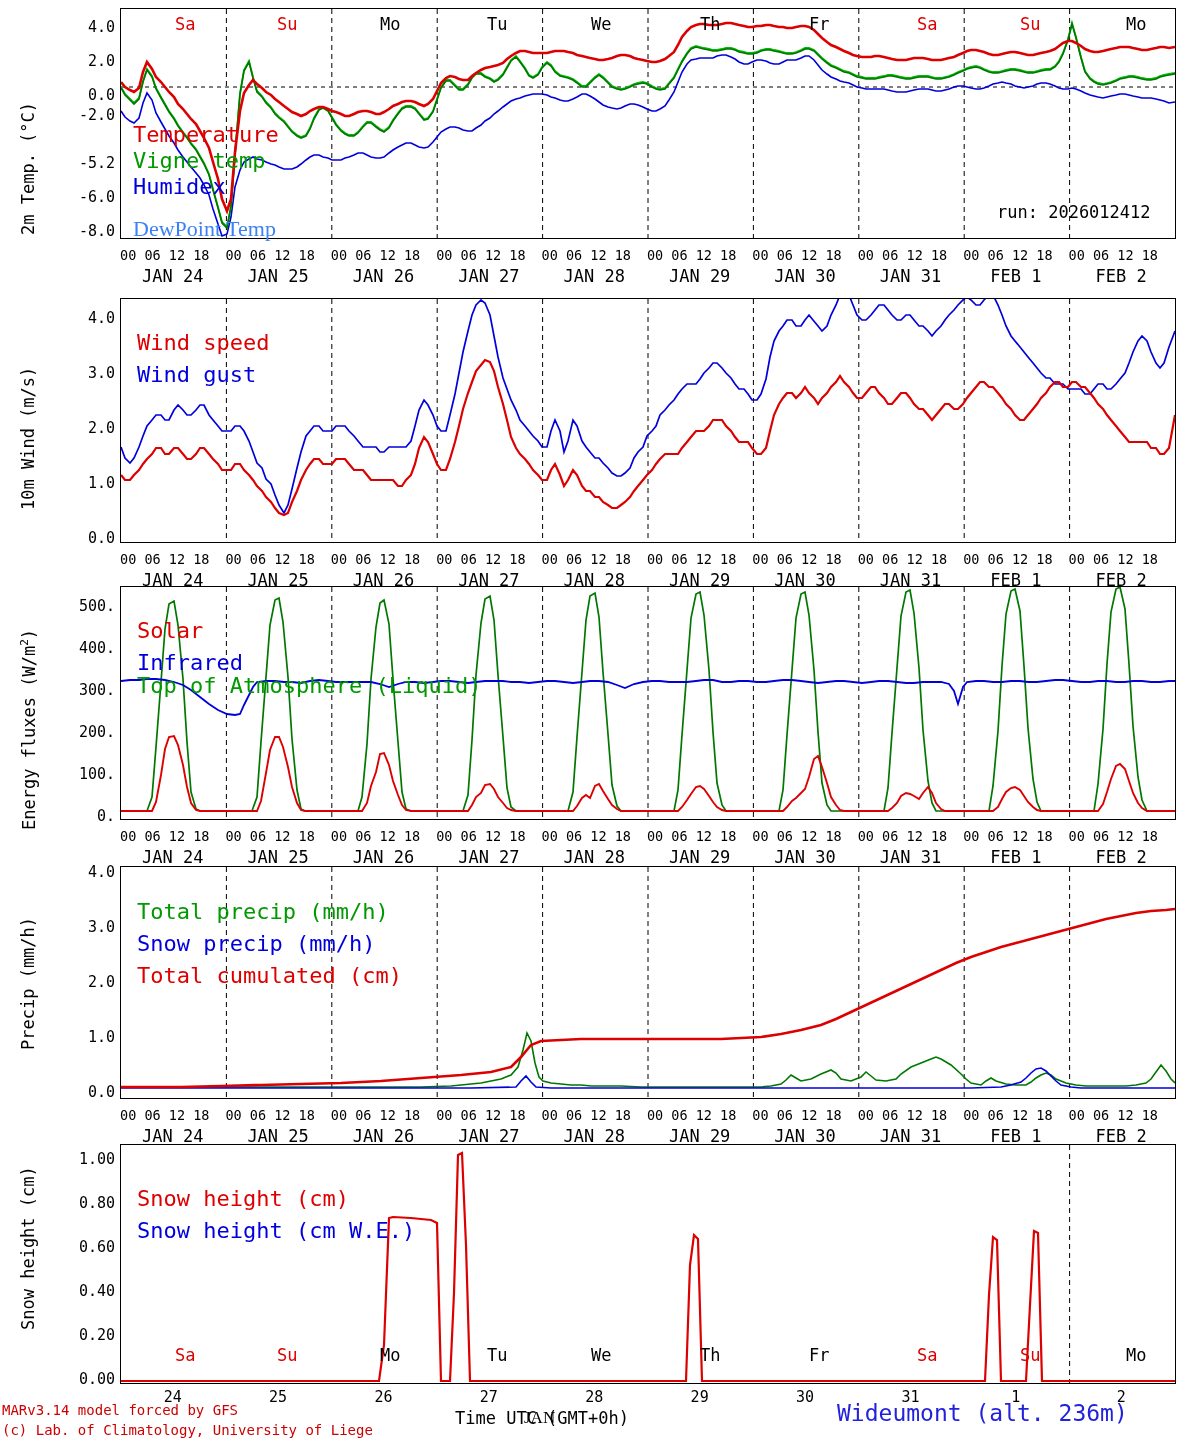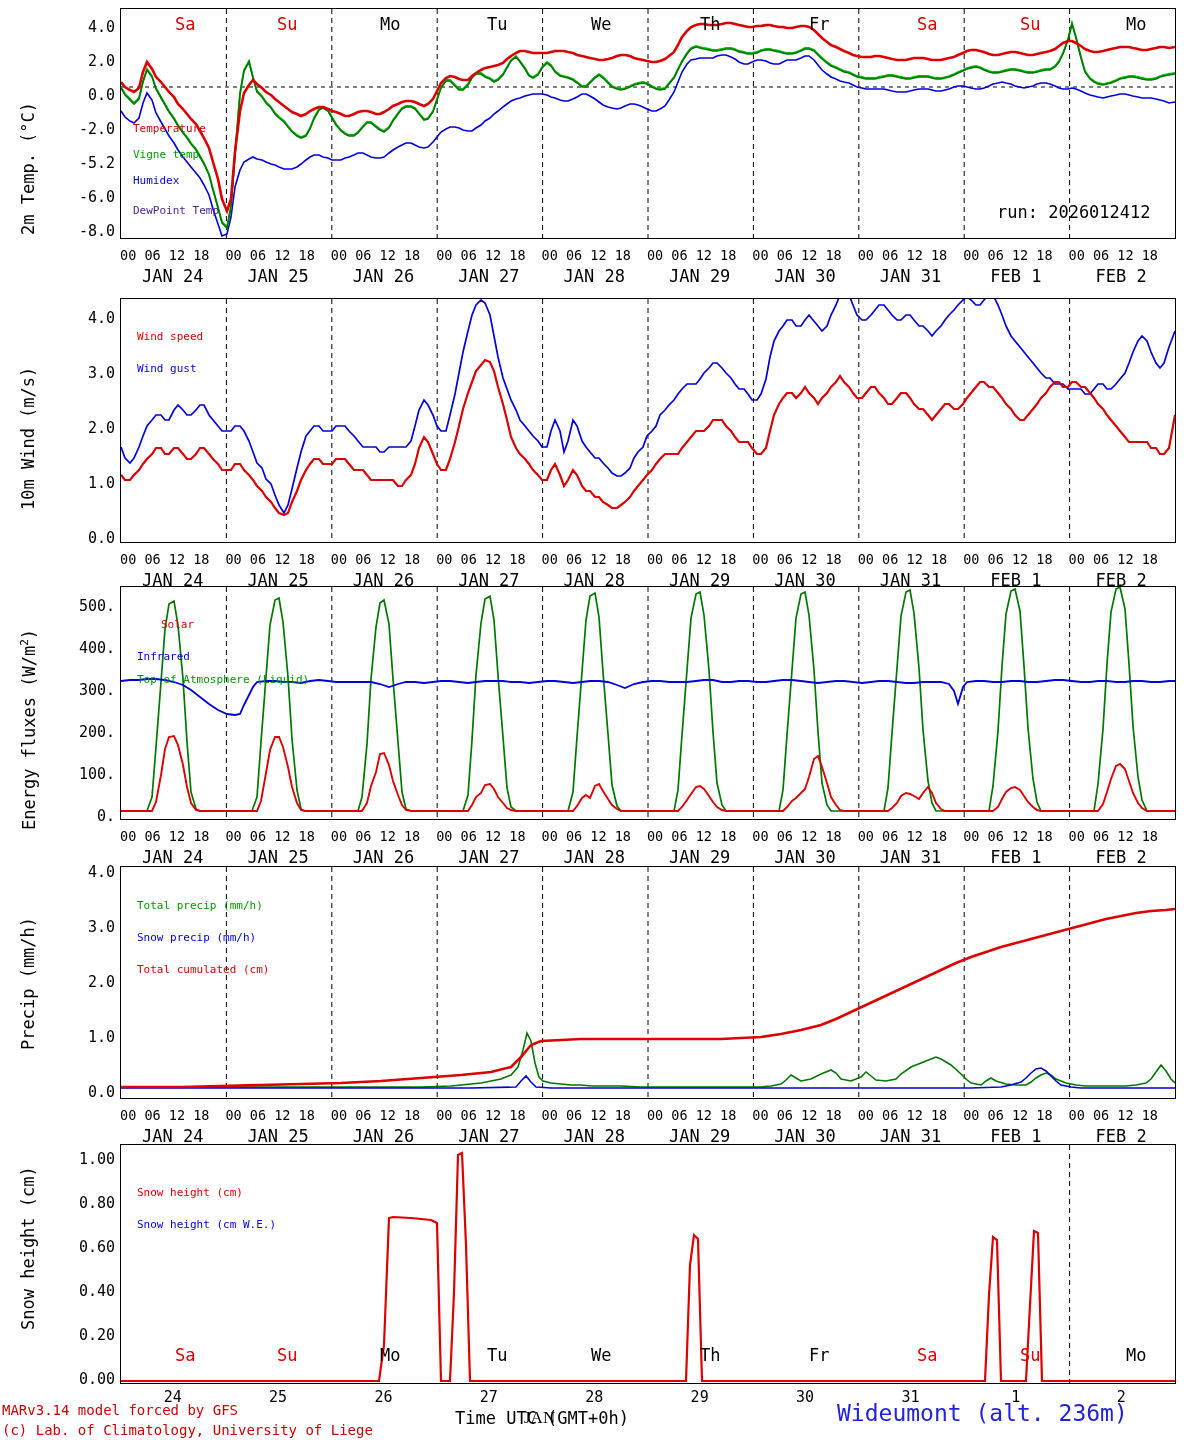--- a/index.html
+++ b/index.html
@@ -5,41 +5,41 @@
   html,body{margin:0;padding:0;background:#ffffff;}
   body{width:1194px;height:1440px;font-family:"DejaVu Sans Mono",monospace;color:#000;}
   #root{position:relative;width:1194px;height:1440px;}
   .panel{position:absolute;}
   .plotbox{position:absolute;border:1px solid #000;box-sizing:border-box;background:#fff;}
   svg{display:block;}
   .ylabel{position:absolute;transform-origin:0 0;transform:rotate(-90deg);white-space:nowrap;font-size:17px;font-family:"DejaVu Sans Mono",monospace;}
   .ytick{position:absolute;font-size:15px;text-align:right;white-space:nowrap;}
   .xtickrow{position:absolute;font-size:13.5px;white-space:nowrap;letter-spacing:0px;}
   .xdayrow{position:absolute;font-size:17px;white-space:nowrap;}
-  .legend{position:absolute;font-size:11px;white-space:nowrap;}
+  .legend{position:absolute;font-size:22px;white-space:nowrap;}
   .dow{position:absolute;font-size:17px;white-space:nowrap;}
   .runlabel{position:absolute;font-size:17px;white-space:nowrap;}
   .footleft{position:absolute;font-size:14px;color:#cc0000;white-space:nowrap;}
   .footcenter{position:absolute;font-size:17px;white-space:nowrap;}
   .footright{position:absolute;font-size:23px;color:#2222dd;white-space:nowrap;}
   .red{color:#dd0000;} .green{color:#009900;} .blue{color:#0000dd;}
   .sup{font-size:11px;vertical-align:super;}
 </style>
 </head>
 <body>
 
 <div id="root">
 
   <div class="panel">
     <div class="ylabel" style="left:18px;top:235px;">2m Temp. (°C)</div>
 
     <div class="ytick" style="left:60px;top:18px;width:55px;">4.0</div>
     <div class="ytick" style="left:60px;top:52px;width:55px;">2.0</div>
     <div class="ytick" style="left:60px;top:86px;width:55px;">0.0</div>
-    <div class="ytick" style="left:52px;top:120px;width:63px;">-2.0</div>
+    <div class="ytick" style="left:52px;top:106px;width:63px;">-2.0</div>
     <div class="ytick" style="left:52px;top:154px;width:63px;">-5.2</div>
     <div class="ytick" style="left:52px;top:188px;width:63px;">-6.0</div>
     <div class="ytick" style="left:52px;top:222px;width:63px;">-8.0</div>
 
     <div class="plotbox" style="left:120px;top:8px;width:1056px;height:231px;">
       <svg width="1054" height="229" viewBox="0 0 1054 229" preserveAspectRatio="none">
         <g stroke="#000" stroke-width="1" stroke-dasharray="5,4" fill="none">
           <line x1="105.4" y1="0" x2="105.4" y2="229"></line>
             <line x1="210.8" y1="0" x2="210.8" y2="229"></line>
           <line x1="316.2" y1="0" x2="316.2" y2="229"></line>
@@ -54,21 +54,21 @@
         <polyline fill="none" stroke="#0000dd" stroke-width="1.6" points="0,102 4,108 9,112 13,114 18,109 22,94 26,84 31,91 35,104 40,113 44,120 48,127 53,134 57,141 62,148 66,153 70,158 75,164 79,169 83,176 88,186 92,200 97,215 101,227 106,225 110,208 114,178 119,161 123,153 128,150 132,148 136,150 141,151 145,153 150,155 154,156 158,158 163,160 167,160 171,160 176,158 180,155 185,151 189,148 193,146 198,146 202,148 207,149 211,151 215,151 220,151 224,149 228,148 233,146 237,144 242,144 246,146 250,148 255,149 259,149 263,148 268,144 272,141 277,138 281,136 285,134 290,134 294,136 298,138 303,139 307,138 312,133 316,128 320,123 325,120 329,118 334,118 338,119 342,121 347,122 351,122 355,119 360,116 364,112 369,109 373,105 377,102 382,98 386,95 390,92 395,90 399,89 404,87 408,86 412,85 417,85 421,85 426,86 430,88 434,89 439,91 443,92 447,92 452,90 456,88 461,85 465,85 469,87 474,90 478,93 482,96 487,98 491,99 496,100 500,99 504,97 509,95 513,95 517,96 522,98 526,100 531,102 535,102 539,100 544,97 548,91 553,83 557,73 561,63 566,55 570,51 575,50 579,49 583,49 588,49 592,49 596,47 601,46 605,46 610,48 614,50 618,53 623,55 627,55 631,53 636,51 640,51 645,52 649,54 653,55 658,55 662,53 666,51 671,51 675,51 680,49 684,47 688,47 693,51 697,56 701,61 706,65 710,68 715,70 719,72 723,73 728,74 732,76 736,78 741,79 745,80 750,80 754,80 758,80 763,80 767,81 771,82 776,83 780,83 785,83 789,82 793,81 798,80 802,80 807,80 811,81 815,82 820,82 824,81 828,80 833,78 837,77 842,77 846,78 850,79 855,80 859,80 863,79 868,77 872,75 877,74 881,73 885,74 890,75 894,77 899,78 903,79 907,78 912,77 916,75 920,74 925,74 929,75 934,77 938,79 942,80 947,80 951,79 955,80 960,82 964,84 969,86 973,87 977,88 982,89 986,88 990,87 995,86 999,85 1004,85 1008,86 1012,87 1017,88 1021,89 1026,89 1030,89 1035,90 1039,91 1043,92 1048,94 1054,93"></polyline>
         <polyline fill="none" stroke="#00bb00" stroke-width="1.8" points="0,78 4,85 9,90 13,94 18,89 22,72 26,60 31,67 35,79 40,88 44,95 48,102 53,109 57,116 62,123 66,128 70,134 75,140 79,147 83,154 88,165 92,180 97,198 101,213 106,218 110,197 114,145 119,84 123,61 128,52 132,68 136,82 141,87 145,93 150,98 154,104 158,108 163,112 167,117 171,122 176,126 180,128 185,126 189,119 193,109 198,100 202,98 207,101 211,108 215,115 220,121 224,124 228,126 233,126 237,123 242,117 246,113 250,113 255,117 259,120 263,122 268,118 272,111 277,104 281,99 285,97 290,97 294,99 298,104 303,110 307,109 312,102 316,90 320,78 325,71 329,71 334,76 338,80 342,80 347,75 351,68 355,64 360,64 364,67 369,69 373,72 377,70 382,65 386,58 390,51 395,47 399,52 404,59 408,66 412,68 417,65 421,58 426,53 430,56 434,62 439,66 443,67 447,68 452,70 456,73 461,77 465,77 469,73 474,68 478,65 482,68 487,73 491,77 496,79 500,80 504,79 509,77 513,75 517,74 522,73 526,74 531,77 535,79 539,80 544,79 548,74 553,68 557,60 561,52 566,44 570,39 575,37 579,38 583,39 588,40 592,41 596,41 601,40 605,39 610,39 614,40 618,42 623,43 627,44 631,44 636,43 640,41 645,40 649,40 653,41 658,42 662,43 666,44 671,44 675,43 680,41 684,39 688,39 693,41 697,45 701,49 706,53 710,56 715,58 719,60 723,62 728,63 732,65 736,67 741,68 745,69 750,69 754,69 758,68 763,67 767,66 771,66 776,67 780,68 785,69 789,69 793,68 798,67 802,67 807,67 811,68 815,69 820,69 824,68 828,67 833,65 837,63 842,61 846,59 850,58 855,57 859,58 863,60 868,62 872,63 877,63 881,62 885,61 890,60 894,60 899,61 903,62 907,63 912,63 916,62 920,61 925,60 929,60 934,57 938,52 942,44 947,30 951,14 955,28 960,48 964,62 969,69 973,72 977,74 982,75 986,74 990,73 995,71 999,69 1004,68 1008,67 1012,67 1017,68 1021,69 1026,70 1030,70 1035,69 1039,67 1043,66 1048,65 1054,64"></polyline>
         <polyline fill="none" stroke="#007700" stroke-width="1.6" points="0,79 4,86 9,91 13,95 18,90 22,73 26,61 31,68 35,80 40,89 44,96 48,103 53,110 57,117 62,124 66,129 70,135 75,141 79,148 83,155 88,166 92,181 97,199 101,214 106,219 110,198 114,146 119,85 123,62 128,53 132,69 136,83 141,88 145,94 150,99 154,105 158,109 163,113 167,118 171,123 176,127 180,129 185,127 189,120 193,110 198,101 202,99 207,102 211,109 215,116 220,122 224,125 228,127 233,127 237,124 242,118 246,114 250,114 255,118 259,121 263,123 268,119 272,112 277,105 281,100 285,98 290,98 294,100 298,105 303,111 307,110 312,103 316,91 320,79 325,72 329,72 334,77 338,81 342,81 347,76 351,69 355,65 360,65 364,68 369,70 373,73 377,71 382,66 386,59 390,52 395,48 399,53 404,60 408,67 412,69 417,66 421,59 426,54 430,57 434,63 439,67 443,68 447,69 452,71 456,74 461,78 465,78 469,74 474,69 478,66 482,69 487,74 491,78 496,80 500,81 504,80 509,78 513,76 517,75 522,74 526,75 531,78 535,80 539,81 544,80 548,75 553,69 557,61 561,53 566,45 570,40 575,38 579,39 583,40 588,41 592,42 596,42 601,41 605,40 610,40 614,41 618,43 623,44 627,45 631,45 636,44 640,42 645,41 649,41 653,42 658,43 662,44 666,45 671,45 675,44 680,42 684,40 688,40 693,42 697,46 701,50 706,54 710,57 715,59 719,61 723,63 728,64 732,66 736,68 741,69 745,70 750,70 754,70 758,69 763,68 767,67 771,67 776,68 780,69 785,70 789,70 793,69 798,68 802,68 807,68 811,69 815,70 820,70 824,69 828,68 833,66 837,64 842,62 846,60 850,59 855,58 859,59 863,61 868,63 872,64 877,64 881,63 885,62 890,61 894,61 899,62 903,63 907,64 912,64 916,63 920,62 925,61 929,61 934,58 938,53 942,45 947,31 951,15 955,29 960,49 964,63 969,70 973,73 977,75 982,76 986,75 990,74 995,72 999,70 1004,69 1008,68 1012,68 1017,69 1021,70 1026,71 1030,71 1035,70 1039,68 1043,67 1048,66 1054,65"></polyline>
         <polyline fill="none" stroke="#dd0000" stroke-width="2.6" points="0,73 4,78 9,81 13,83 18,79 22,63 26,53 31,60 35,68 40,73 44,78 48,83 53,88 57,95 62,100 66,105 70,110 75,115 79,122 83,129 88,139 92,153 97,170 101,190 106,202 110,190 114,143 119,102 123,84 128,76 132,71 136,75 141,79 145,83 150,86 154,90 158,93 163,97 167,100 171,103 176,105 180,107 185,105 189,102 193,100 198,98 202,98 207,100 211,102 215,103 220,105 224,107 228,107 233,105 237,103 242,102 246,102 250,103 255,105 259,105 263,103 268,100 272,97 277,95 281,93 285,92 290,92 294,93 298,95 303,97 307,95 312,90 316,82 320,74 325,69 329,67 334,68 338,70 342,71 347,71 351,67 355,64 360,61 364,59 369,58 373,57 377,56 382,54 386,50 390,47 395,44 399,42 404,42 408,43 412,44 417,44 421,44 426,44 430,43 434,42 439,42 443,42 447,43 452,44 456,46 461,47 465,48 469,49 474,50 478,51 482,51 487,50 491,49 496,47 500,46 504,46 509,47 513,49 517,50 522,51 526,52 531,53 535,53 539,52 544,50 548,47 553,43 557,36 561,28 566,22 570,18 575,16 579,15 583,15 588,16 592,16 596,16 601,15 605,14 610,14 614,15 618,16 623,17 627,18 631,18 636,17 640,17 645,16 649,16 653,17 658,18 662,18 666,19 671,19 675,18 680,17 684,17 688,18 693,21 697,25 701,29 706,33 710,36 715,38 719,40 723,42 728,44 732,46 736,47 741,48 745,48 750,48 754,47 758,47 763,48 767,49 771,50 776,51 780,51 785,51 789,50 793,49 798,49 802,49 807,50 811,51 815,51 820,51 824,50 828,49 833,48 837,46 842,44 846,42 850,41 855,41 859,42 863,43 868,45 872,46 877,46 881,45 885,44 890,43 894,43 899,44 903,45 907,46 912,46 916,45 920,44 925,43 929,42 934,40 938,37 942,34 947,32 951,32 955,34 960,37 964,40 969,42 973,43 977,43 982,42 986,41 990,40 995,39 999,38 1004,38 1008,38 1012,39 1017,40 1021,41 1026,41 1030,40 1035,39 1039,38 1043,38 1048,39 1054,38"></polyline>
       </svg>
     </div>
 
     <div class="legend red" style="left:133px;top:122px;">Temperature</div>
     <div class="legend green" style="left:133px;top:148px;">Vigne temp</div>
     <div class="legend blue" style="left:133px;top:174px;">Humidex</div>
-    <div class="legend" style="left:133px;top:204px;color:#4c1d95;">DewPoint Temp</div>
+    <div class="legend" style="left:133px;top:216px;color:#3b82f6;font-family:Liberation Serif, serif;">DewPoint Temp</div>
     <div class="runlabel" style="left:997px;top:202px;">run: 2026012412</div>
 
     <div class="dow red" style="left:175px;top:14px;">Sa</div>
     <div class="dow red" style="left:277px;top:14px;">Su</div>
     <div class="dow" style="left:380px;top:14px;">Mo</div>
     <div class="dow" style="left:487px;top:14px;">Tu</div>
     <div class="dow" style="left:591px;top:14px;">We</div>
     <div class="dow" style="left:700px;top:14px;">Th</div>
     <div class="dow" style="left:809px;top:14px;">Fr</div>
     <div class="dow red" style="left:917px;top:14px;">Sa</div>
@@ -146,21 +146,21 @@
         </g>
 
         <polyline fill="none" stroke="#007700" stroke-width="1.7" points="0,224 26,224 31,210 35,160 40,95 44,42 48,17 53,14 57,38 62,92 66,155 70,205 75,222 79,224 131,224 136,210 140,155 145,90 149,38 154,13 158,11 162,35 167,90 171,152 176,203 180,222 184,224 237,224 241,210 246,157 250,92 255,40 259,16 263,13 268,37 272,92 277,155 281,205 285,222 290,224 342,224 347,208 351,153 355,88 360,36 364,12 369,9 373,33 377,88 382,150 386,201 390,220 395,224 447,224 452,205 456,150 461,85 465,33 469,9 474,6 478,30 482,85 487,147 491,198 496,219 500,224 553,224 557,203 561,148 566,83 570,31 575,7 579,5 583,28 588,83 592,145 596,196 601,218 605,224 658,224 662,203 666,148 671,83 675,31 680,7 684,5 688,28 693,83 697,145 701,196 706,218 710,224 763,224 767,201 771,146 776,81 780,29 785,5 789,3 793,26 798,81 802,143 807,194 811,216 815,224 868,224 872,199 877,144 881,79 885,27 890,4 894,2 899,24 903,79 907,141 912,192 916,215 920,224 973,224 977,197 982,142 986,77 990,25 995,2 999,0 1004,22 1008,77 1012,139 1017,190 1021,213 1026,224 1054,224"></polyline>
 
         <polyline fill="none" stroke="#0000dd" stroke-width="1.8" points="0,94 9,93 18,93 26,92 35,92 44,93 53,95 62,98 70,103 79,110 88,117 97,123 106,127 114,128 119,127 123,118 128,108 132,100 136,95 145,94 154,94 163,95 171,95 180,96 189,94 198,93 207,94 215,95 224,95 233,95 242,95 250,95 259,97 268,100 277,97 285,95 294,95 303,96 312,95 320,94 329,94 338,95 347,96 355,95 364,94 373,94 382,94 390,95 399,95 408,96 417,95 426,94 434,94 443,95 452,96 461,95 469,94 478,94 487,95 496,98 504,101 513,97 522,95 531,94 539,94 548,95 557,95 566,95 575,94 583,93 592,93 601,95 610,95 618,94 627,94 636,95 645,95 653,94 662,93 671,93 680,94 688,95 697,96 706,95 715,94 723,94 732,95 741,96 750,95 758,94 767,94 776,95 785,96 793,96 802,95 811,95 820,95 828,97 833,104 837,117 842,100 846,95 855,94 863,94 872,95 881,95 890,94 899,94 907,95 916,95 925,94 934,93 942,93 951,94 960,95 969,95 977,94 986,94 995,95 1004,95 1012,94 1021,94 1030,95 1039,95 1048,94 1054,94"></polyline>
 
         <polyline fill="none" stroke="#dd0000" stroke-width="1.9" points="0,224 31,224 35,215 40,188 44,162 48,150 53,149 57,158 62,178 66,200 70,216 75,223 79,224 136,224 140,214 145,186 149,163 154,150 158,150 162,160 167,180 171,200 176,216 180,223 184,224 241,224 246,216 250,199 255,185 259,167 263,166 268,178 272,194 277,208 281,218 285,223 290,224 347,224 351,218 355,210 360,206 364,198 369,197 373,202 377,210 382,216 386,221 390,223 395,224 452,224 456,219 461,211 465,208 469,211 474,199 478,197 482,204 487,212 491,218 496,222 500,224 557,224 561,220 566,213 570,207 575,200 579,199 583,202 588,209 592,215 596,220 601,223 605,224 662,224 666,220 671,214 675,211 680,206 684,202 688,190 693,172 697,169 701,180 706,196 710,210 715,218 719,223 723,224 767,224 771,221 776,216 780,209 785,206 789,207 793,209 798,212 802,206 807,200 811,206 815,216 820,222 824,224 872,224 877,220 881,212 885,205 890,201 894,200 899,203 903,209 907,215 912,220 916,223 920,224 977,224 982,217 986,205 990,192 995,179 999,177 1004,182 1008,194 1012,206 1017,216 1021,221 1026,224 1054,224"></polyline>
       </svg>
     </div>
 
-    <div class="legend red" style="left:137px;top:618px;margin-left:24px;">Solar</div>
+    <div class="legend red" style="left:137px;top:618px;">Solar</div>
     <div class="legend blue" style="left:137px;top:650px;">Infrared</div>
     <div class="legend green" style="left:137px;top:673px;">Top of Atmosphere (Liquid)</div>
 
     <div class="xtickrow" style="left:120px;top:828px;width:1056px;">
       <span style="display:inline-block;width:105.4px;">00 06 12 18</span><span style="display:inline-block;width:105.4px;">00 06 12 18</span><span style="display:inline-block;width:105.4px;">00 06 12 18</span><span style="display:inline-block;width:105.4px;">00 06 12 18</span><span style="display:inline-block;width:105.4px;">00 06 12 18</span><span style="display:inline-block;width:105.4px;">00 06 12 18</span><span style="display:inline-block;width:105.4px;">00 06 12 18</span><span style="display:inline-block;width:105.4px;">00 06 12 18</span><span style="display:inline-block;width:105.4px;">00 06 12 18</span><span style="display:inline-block;width:105.4px;">00 06 12 18</span>
     </div>
     <div class="xdayrow" style="left:120px;top:847px;width:1056px;">
       <span style="display:inline-block;width:105.4px;text-align:center;">JAN 24</span><span style="display:inline-block;width:105.4px;text-align:center;">JAN 25</span><span style="display:inline-block;width:105.4px;text-align:center;">JAN 26</span><span style="display:inline-block;width:105.4px;text-align:center;">JAN 27</span><span style="display:inline-block;width:105.4px;text-align:center;">JAN 28</span><span style="display:inline-block;width:105.4px;text-align:center;">JAN 29</span><span style="display:inline-block;width:105.4px;text-align:center;">JAN 30</span><span style="display:inline-block;width:105.4px;text-align:center;">JAN 31</span><span style="display:inline-block;width:105.4px;text-align:center;">FEB 1</span><span style="display:inline-block;width:105.4px;text-align:center;">FEB 2</span>
     </div>
   </div>

